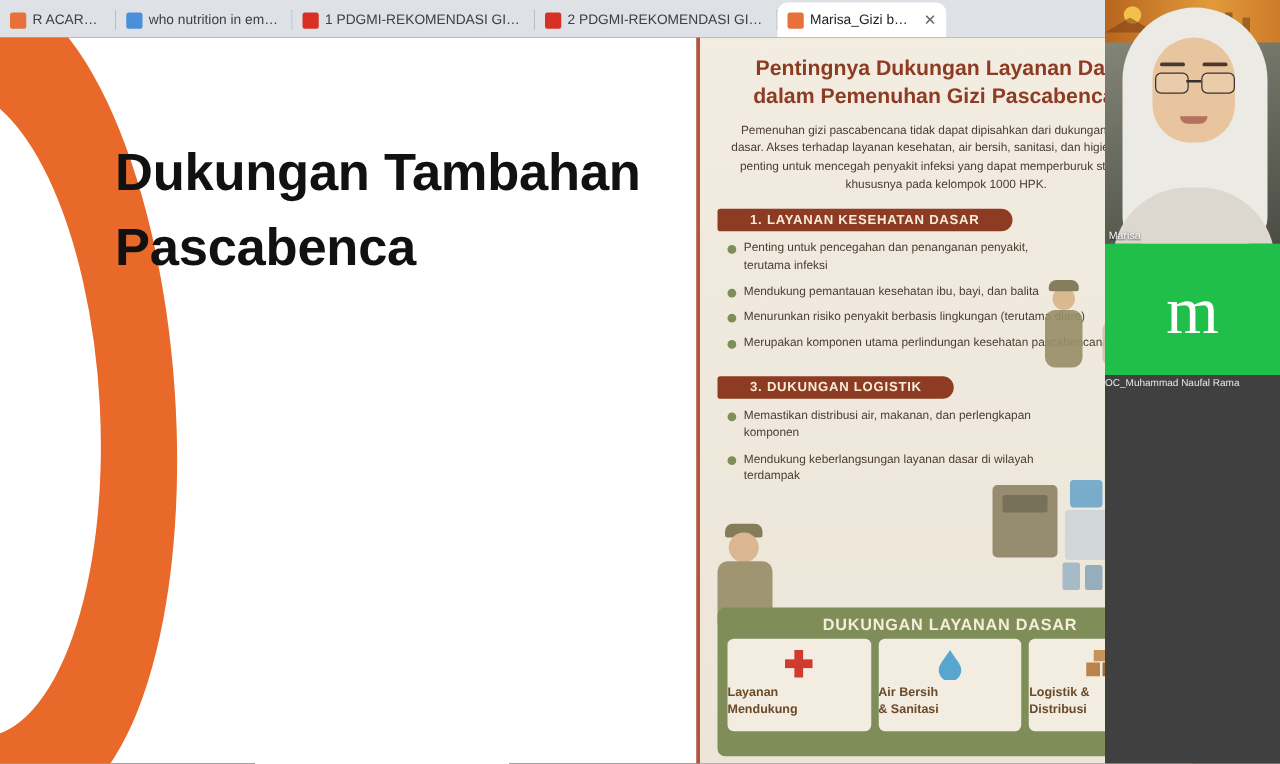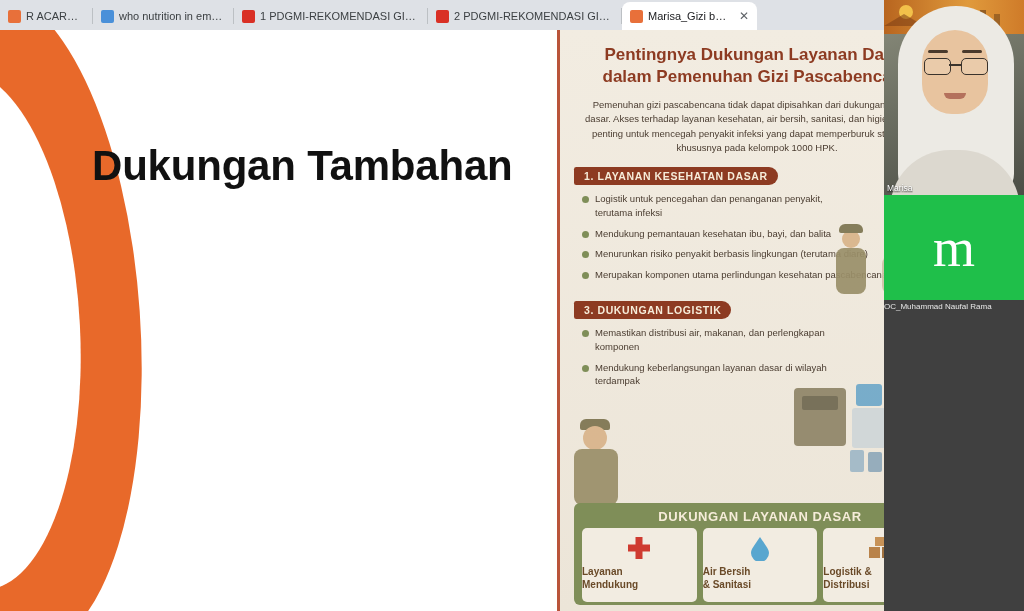--- a/index.html
+++ b/index.html
@@ -117,21 +117,20 @@
   .slide-title {
     position: absolute;
     left: 92px;
     top: 78px;
     width: 460px;
     font-size: 42px;
     font-weight: bold;
     line-height: 1.42;
     color: #111111;
     letter-spacing: -0.2px;
-    margin-top: 28px;
   }
 
   
   .slide-right {
     position: absolute;
     top: 0; left: 557px;
     width: 467px;
     height: 581px;
     background: #e8e2d8;
     overflow: hidden;
@@ -162,21 +161,21 @@
     color: #4a3c30;
     text-align: center;
   }
   .sec-bar {
     margin-top: 12px;
     background: #8d3b22;
     color: #f6ecd9;
     font-size: 10.5px;
     letter-spacing: 0.6px;
     font-weight: bold;
-    padding: 3px 10px;
+    padding: 3px 26px;
     border-radius: 3px 12px 12px 3px;
     display: inline-block;
   }
   .bullets {
     margin: 7px 0 0 8px;
     padding: 0;
     list-style: none;
     max-width: 250px;
   }
   .bullets li {
@@ -219,21 +218,21 @@
   }
   .cross-v, .cross-h { position: absolute; background: #cf3b30; }
 
   
   .ig-footer {
     position: absolute;
     left: 14px; bottom: 6px;
     width: 372px;
     background: #7f8e58;
     border-radius: 6px;
-    padding: 6px 0 3px 0;
+    padding: 6px 0 20px 0;
   }
   .ig-footer-title {
     text-align: center;
     color: #f6ecd9;
     font-weight: bold;
     font-size: 13px;
     letter-spacing: 0.6px;
     margin-bottom: 4px;
   }
   .ig-cards {
@@ -411,40 +410,41 @@
     </div>
   </div>
 
   <div class="stage">
 
     <div class="slide-left">
       <div class="deco-orange"></div>
       <div class="deco-white"></div>
       <div class="slide-title">
         <div>Dukungan Tambahan</div>
+        <div>Pascabenca</div>
       </div>
     </div>
 
     <div class="slide-right">
       <div class="ig">
 
         <div class="ig-head">
           <div>Pentingnya Dukungan Layanan Dasar</div>
           <div>dalam Pemenuhan Gizi Pascabencana</div>
         </div>
 
         <div class="ig-intro">Pemenuhan gizi pascabencana tidak dapat dipisahkan dari dukungan layanan dasar. Akses terhadap layanan kesehatan, air bersih, sanitasi, dan higiene sangat penting untuk mencegah penyakit infeksi yang dapat memperburuk status gizi, khususnya pada kelompok 1000 HPK.</div>
 
         
         <div class="sec-bar">
           <span>1.</span>
           <span>LAYANAN KESEHATAN DASAR</span>
         </div>
         <ul class="bullets">
-          <li>Logistik untuk pencegahan dan penanganan penyakit, terutama infeksi</li>
+          <li>Penting untuk pencegahan dan penanganan penyakit, terutama infeksi</li>
           <li>Mendukung pemantauan kesehatan ibu, bayi, dan balita</li>
         </ul>
 
         
         <ul class="bullets" style="max-width:340px">
           <li>Menurunkan risiko penyakit berbasis lingkungan (terutama diare)</li>
           <li>Merupakan komponen utama perlindungan kesehatan pascabencana</li>
         </ul>
 
         

